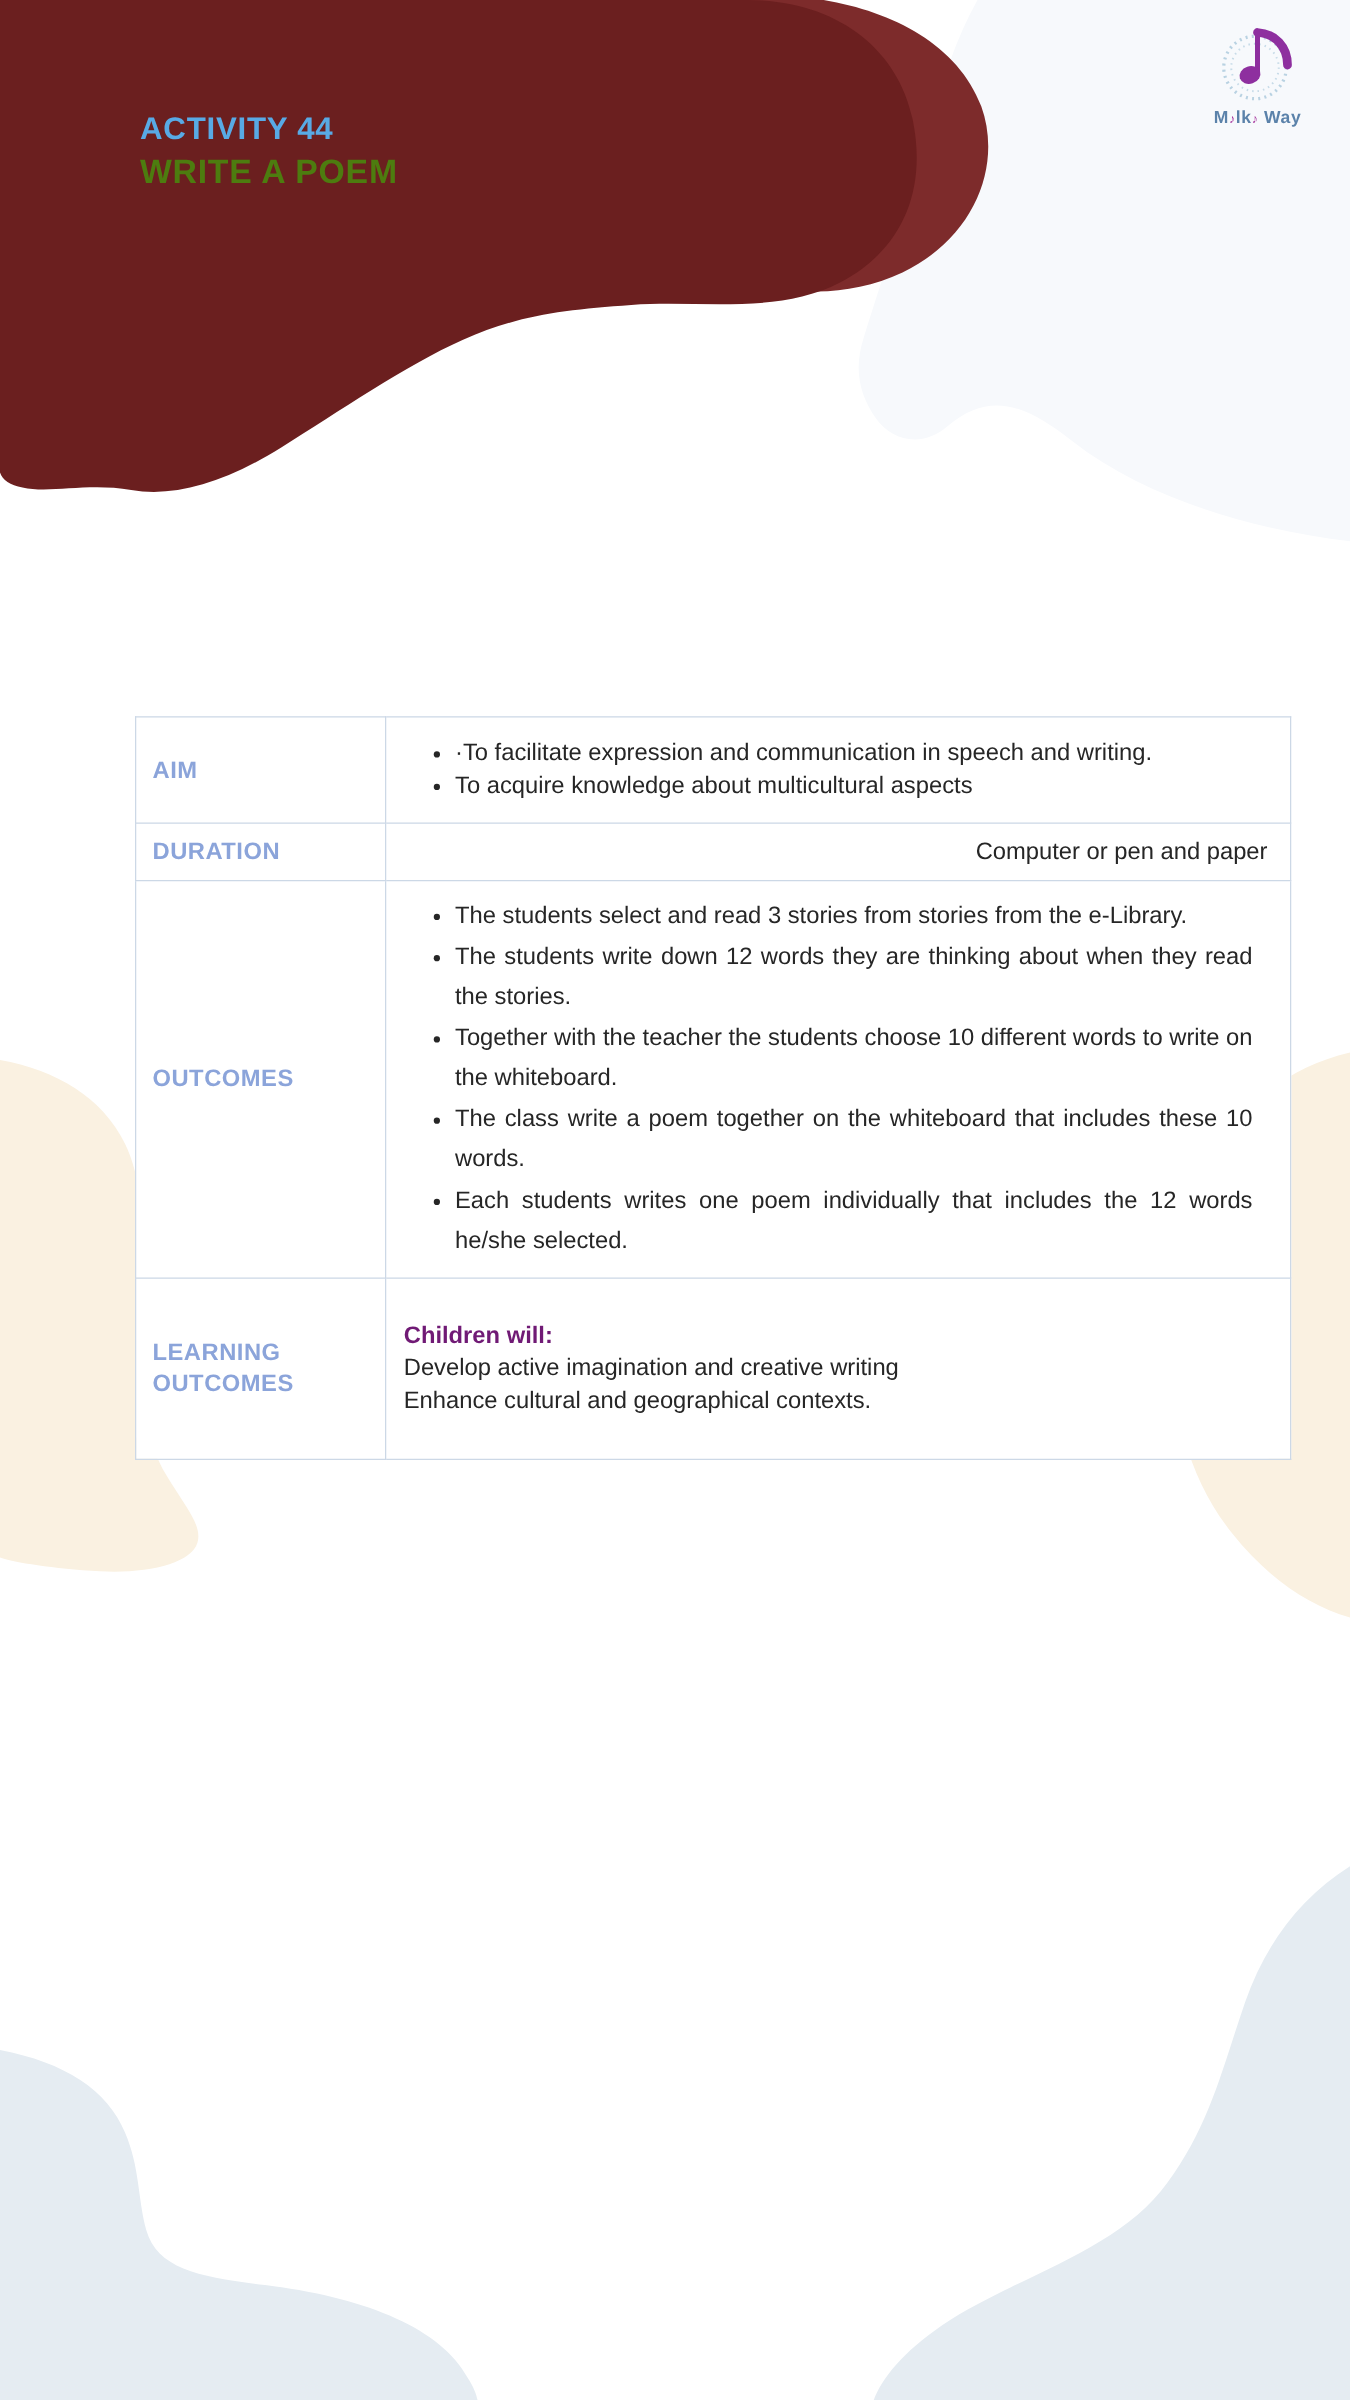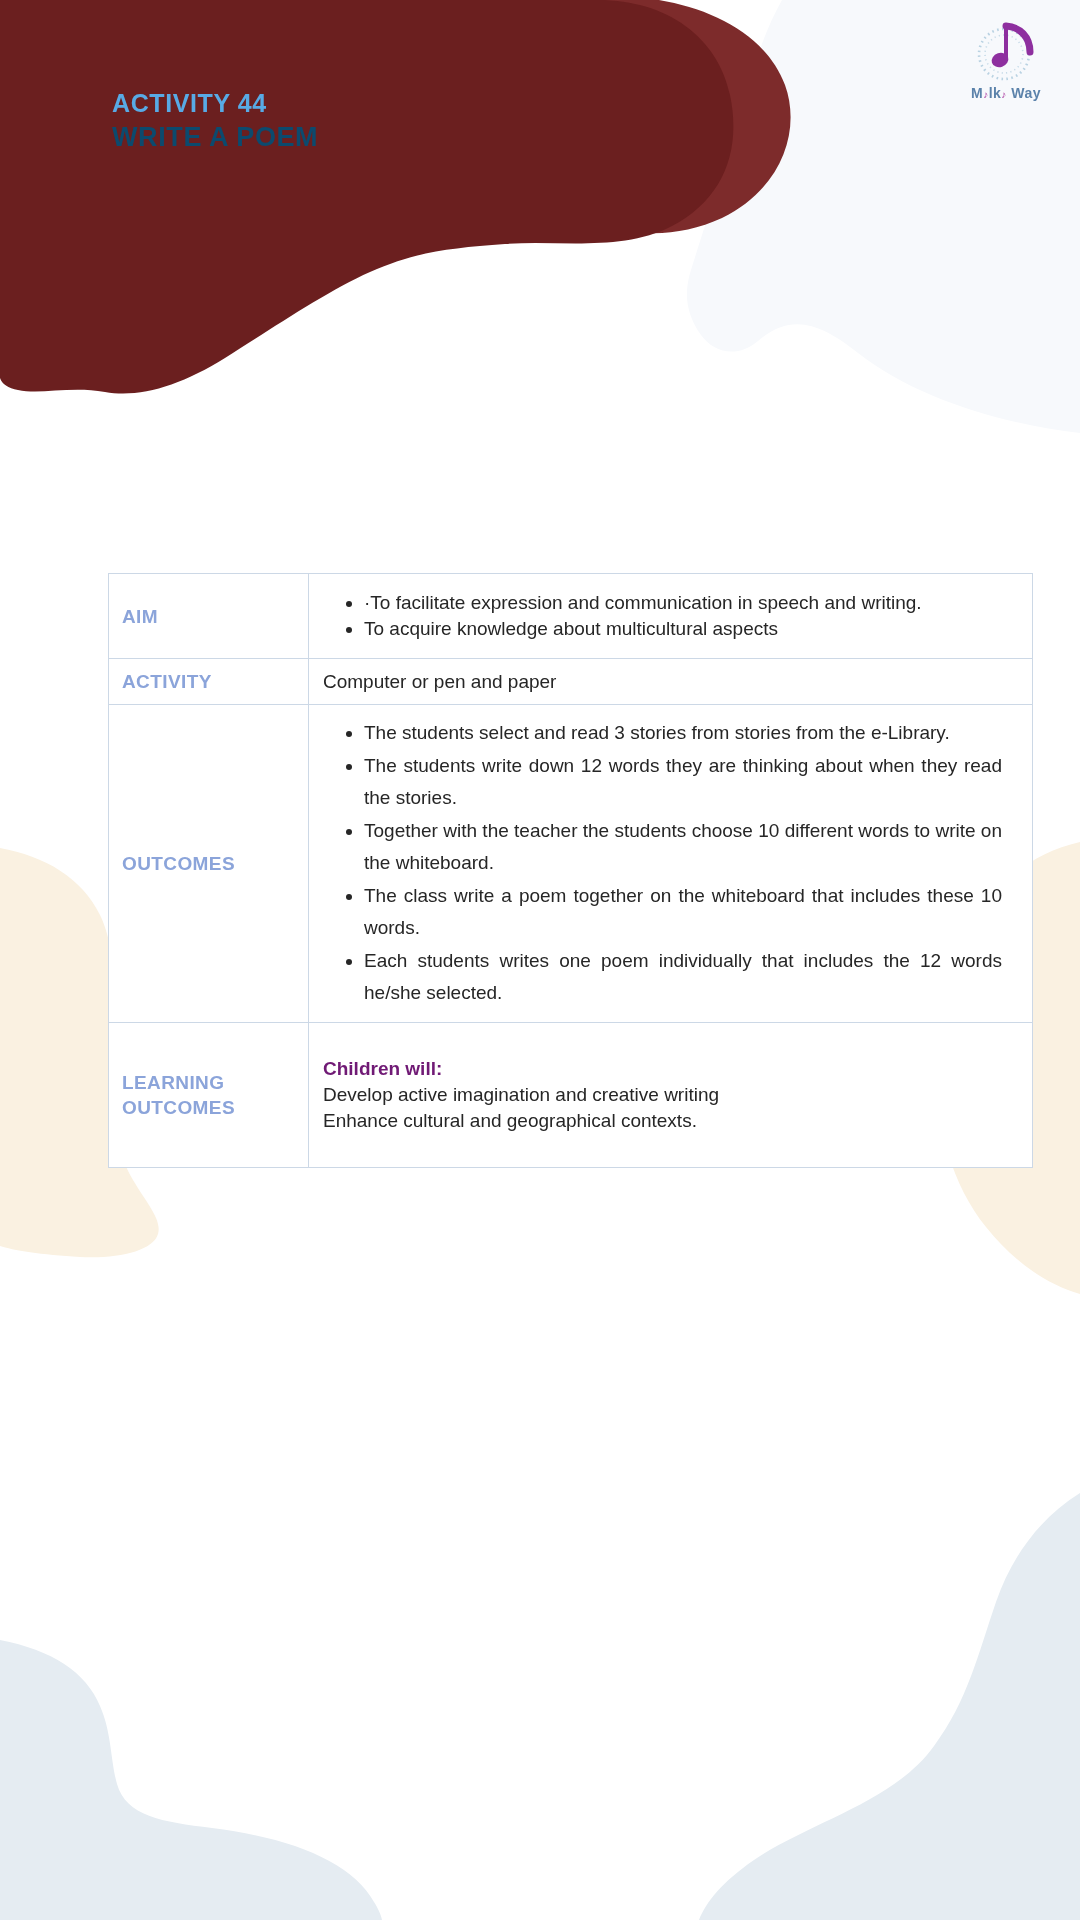--- a/index.html
+++ b/index.html
@@ -11,21 +11,21 @@
   }
   .bg-svg { position:absolute; left:0; top:0; width:1080px; height:1920px; }
 
   
   .title-block { position:absolute; left:112px; top:88px; z-index:3; }
   .activity-label {
     margin:0; color:#58aae5; font-size:25px; font-weight:bold;
     line-height:31px; letter-spacing:0.6px;
   }
   .page-title {
-    margin:0; color:#0c4a6e; font-size:27px; font-weight:bold;
+    margin:0; color:#4d7c0f; font-size:27px; font-weight:bold;
     line-height:36px; letter-spacing:0.6px;
   }
   .logo { position:absolute; left:960px; top:16px; width:92px; height:90px; z-index:3; }
 
   
   .activity-table {
     position:absolute; left:108px; top:573px; z-index:2;
     width:869px; border-collapse:collapse; background:#ffffff;
     table-layout:fixed;
     border-radius:25px;
@@ -39,21 +39,21 @@
     letter-spacing:0.4px; line-height:25px;
     padding:0 8px 0 13px;
   }
   td.content-cell {
     width:691px; color:#262626; font-size:19px;
     padding:0 18px 0 14px;
   }
   .content-cell ul { margin:12px; padding-left:29px; list-style:disc; }
   ul.aim-list li { line-height:26px; text-align:left; }
   ul.process-list li { line-height:32.5px; text-align:justify; }
-  .plain-text { line-height:25px; }
+  .plain-text { line-height:25px;text-align:right; }
   .lo-heading { margin:0; font-weight:bold; color:#701a75; line-height:26px; }
   .lo-line { margin:0; line-height:26px; }
 </style>
 </head>
 <body>
 
 <svg class="bg-svg" viewBox="0 0 1080 1920" aria-hidden="true">
 
   <path fill="#f7f9fc" d="M782,0 L1080,0 L1080,433 C1005,424 918,400 858,353 C821,324 792,312 758,341 C737,359 713,352 701,335 C687,315 683,295 691,270 C704,228 729,153 741,110 C753,67 765,30 782,0 Z"></path>
 
@@ -96,21 +96,21 @@
     <tr style="height:85px;">
       <td class="label-cell">AIM</td>
       <td class="content-cell">
         <ul class="aim-list">
           <li>·To facilitate expression and communication in speech and writing.</li>
           <li>To acquire knowledge about multicultural aspects</li>
         </ul>
       </td>
     </tr>
     <tr style="height:46px;">
-      <td class="label-cell">ACTIVITY</td>
+      <td class="label-cell">DURATION</td>
       <td class="content-cell">
         <div class="plain-text">Computer or pen and paper</div>
       </td>
     </tr>
     <tr style="height:295px;">
       <td class="label-cell">OUTCOMES</td>
       <td class="content-cell">
         <ul class="process-list">
           <li>The students select and read 3 stories from stories from the e-Library.</li>
           <li>The students write down 12 words they are thinking about when they read the stories.</li>

